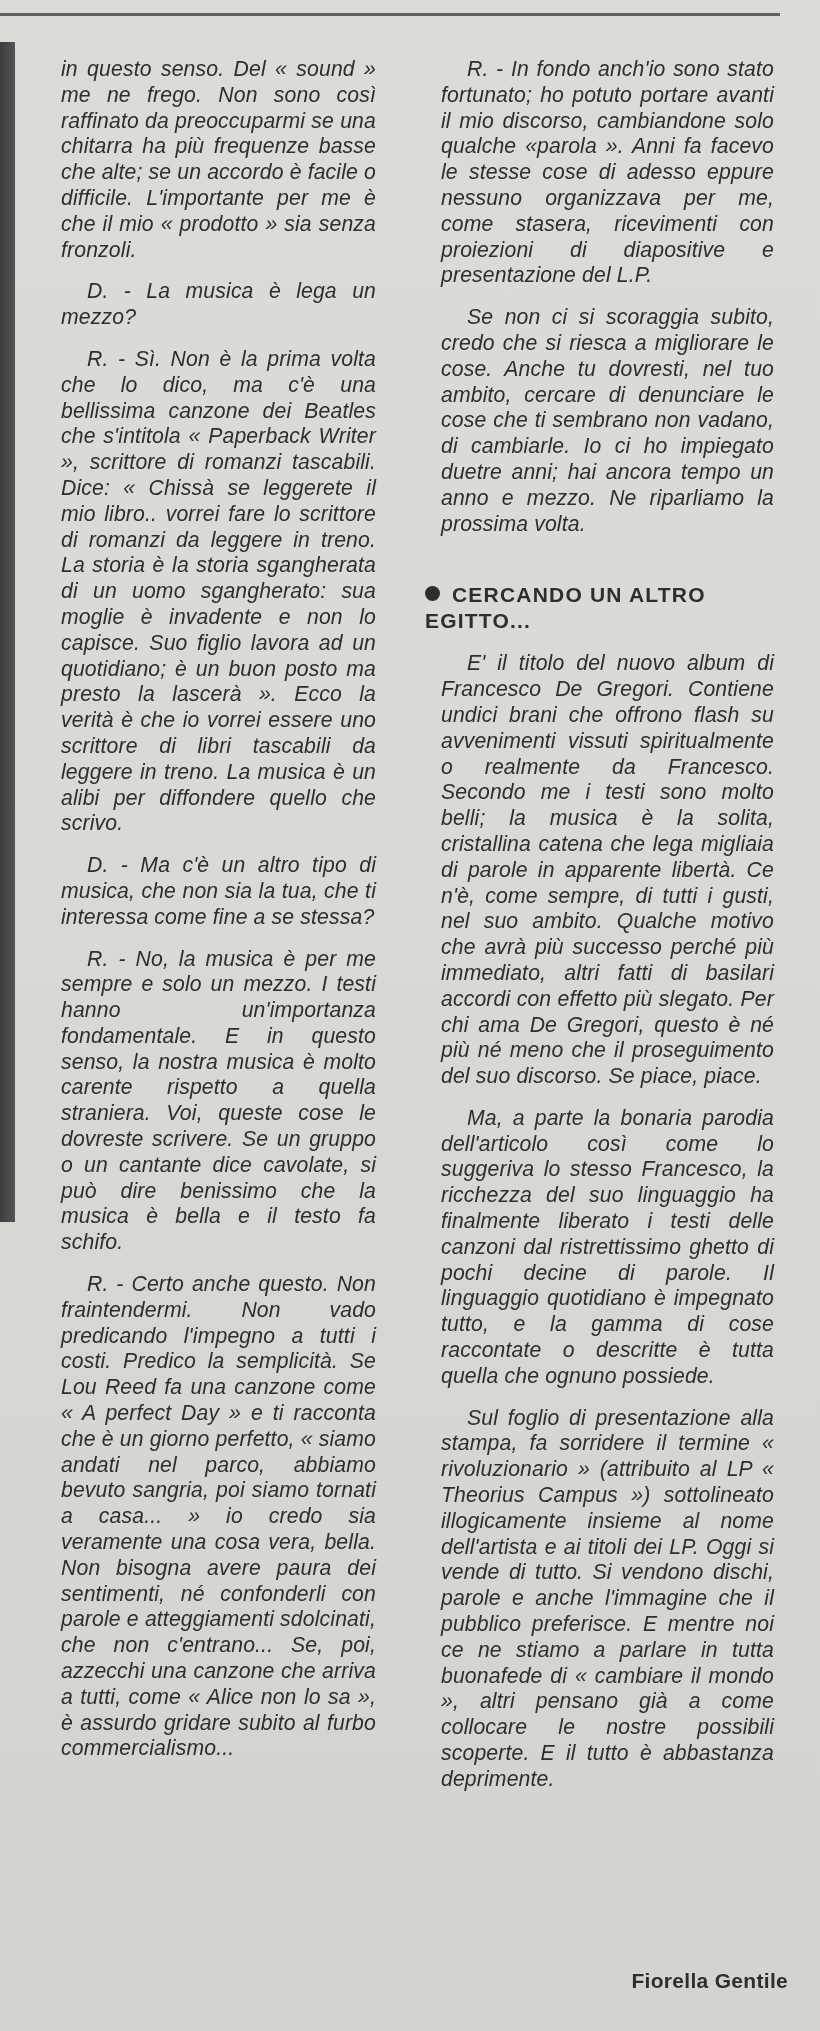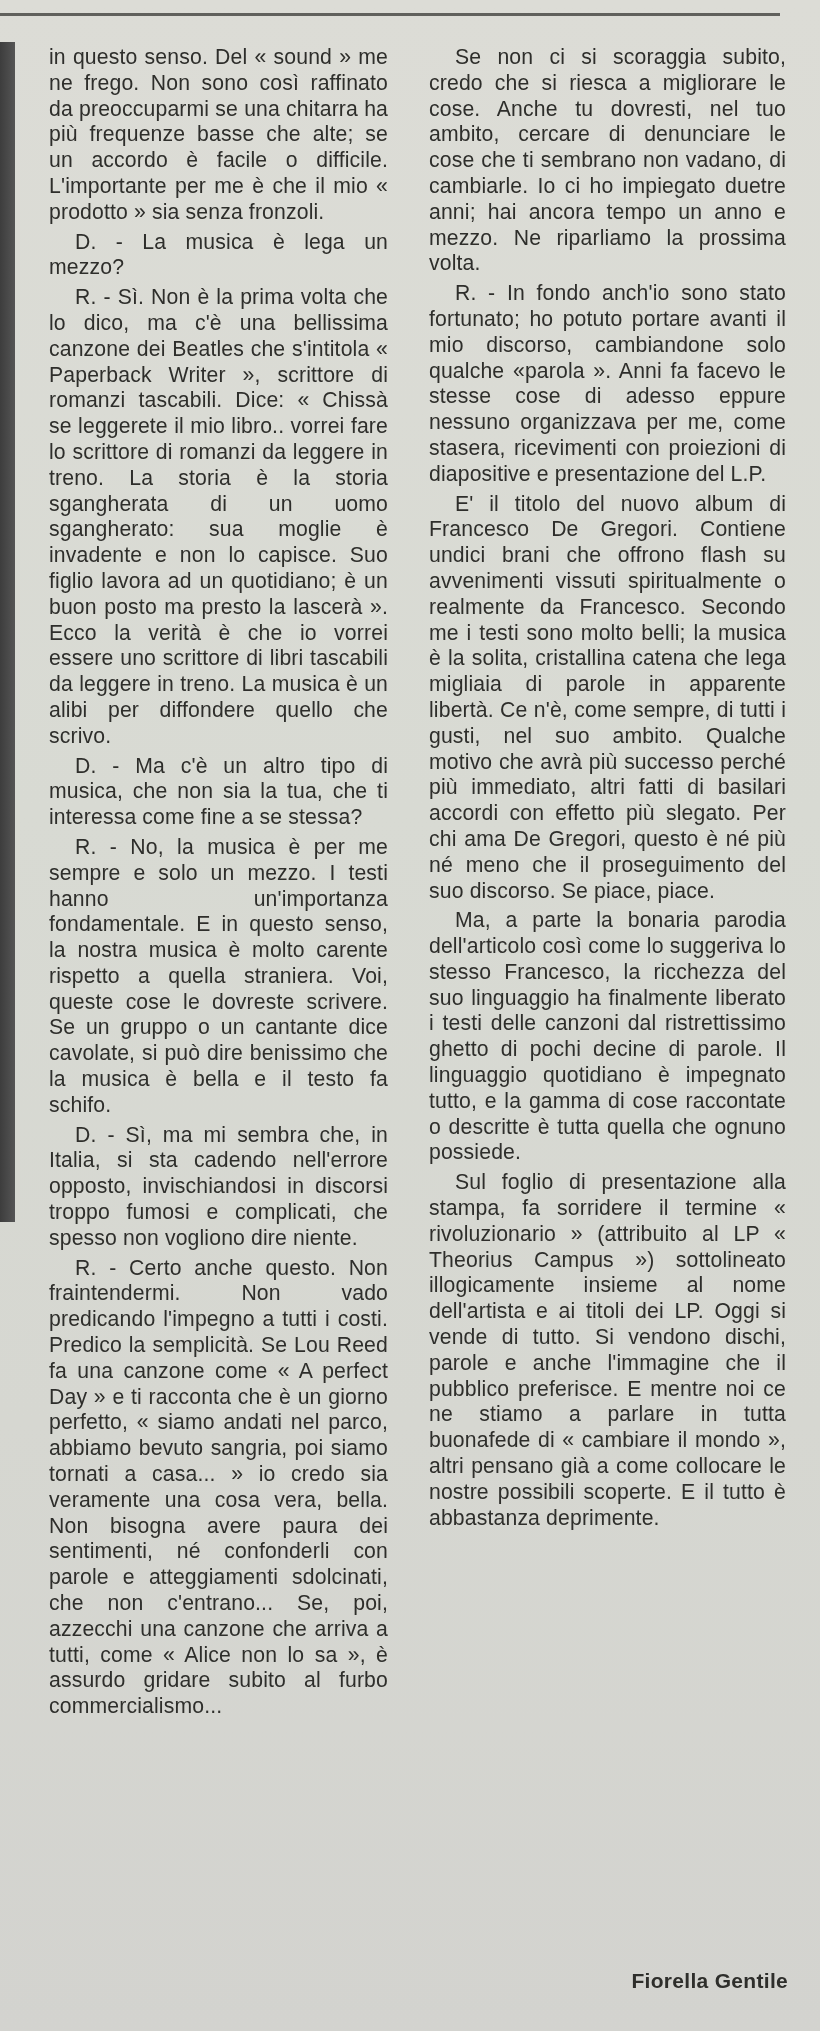--- a/index.html
+++ b/index.html
@@ -23,21 +23,21 @@
     background: linear-gradient(90deg, #3d3d3d, #555555);
   }
   .col {
     position: absolute; top: 40px;
     font-size: 21.2px; line-height: 25.8px;
     text-align: justify;
     letter-spacing: 0.15px;
   }
   .col-left { left: 45px; width: 347px; }
   .col-right { left: 425px; width: 365px; }
-  .para { margin: 4px; text-indent: 26px; }
+  .para { margin: 16px; text-indent: 26px; font-style: italic; }
   .para.noindent { text-indent: 0; }
   .heading {
     margin: 46px 0 16px 0;
     font-weight: bold; font-size: 21px; line-height: 26px;
     letter-spacing: 1.2px; text-align: left;
   }
   .bullet {
     display: inline-block; width: 15px; height: 15px; border-radius: 50%;
     background: #2e2e2b; margin-right: 12px; vertical-align: 1px;
   }
@@ -52,28 +52,30 @@
 <div class="page">
   <div class="top-rule"></div>
   <div class="edge-strip"></div>
 
   <div class="col col-left">
     <p class="para noindent">in questo senso. Del « sound » me ne frego. Non sono così raffinato da preoccuparmi se una chitarra ha più frequenze basse che alte; se un accordo è facile o difficile. L'importante per me è che il mio « prodotto » sia senza fronzoli.</p>
     <p class="para">D. - La musica è lega un mezzo?</p>
     <p class="para">R. - Sì. Non è la prima volta che lo dico, ma c'è una bellissima canzone dei Beatles che s'intitola « Paperback Writer », scrittore di romanzi tascabili. Dice: « Chissà se leggerete il mio libro.. vorrei fare lo scrittore di romanzi da leggere in treno. La storia è la storia sgangherata di un uomo sgangherato: sua moglie è invadente e non lo capisce. Suo figlio lavora ad un quotidiano; è un buon posto ma presto la lascerà ». Ecco la verità è che io vorrei essere uno scrittore di libri tascabili da leggere in treno. La musica è un alibi per diffondere quello che scrivo.</p>
     <p class="para">D. - Ma c'è un altro tipo di musica, che non sia la tua, che ti interessa come fine a se stessa?</p>
     <p class="para">R. - No, la musica è per me sempre e solo un mezzo. I testi hanno un'importanza fondamentale. E in questo senso, la nostra musica è molto carente rispetto a quella straniera. Voi, queste cose le dovreste scrivere. Se un gruppo o un cantante dice cavolate, si può dire benissimo che la musica è bella e il testo fa schifo.</p>
-    <p class="para">D. - Sì, ma mi sembra che, in Italia, si sta cadendo nell'errore opposto, invischiandosi in discorsi troppo fumosi e complicati, che spesso non vogliono dire niente.</p>
     <p class="para">R. - Certo anche questo. Non fraintendermi. Non vado predicando l'impegno a tutti i costi. Predico la semplicità. Se Lou Reed fa una canzone come « A perfect Day » e ti racconta che è un giorno perfetto, « siamo andati nel parco, abbiamo bevuto sangria, poi siamo tornati a casa... » io credo sia veramente una cosa vera, bella. Non bisogna avere paura dei sentimenti, né confonderli con parole e atteggiamenti sdolcinati, che non c'entrano... Se, poi, azzecchi una canzone che arriva a tutti, come « Alice non lo sa », è assurdo gridare subito al furbo commercialismo...</p>
   </div>
 
   <div class="col col-right">
+    <p class="para">R. - In fondo anch'io sono stato fortunato; ho potuto portare avanti il mio discorso, cambiandone solo qualche «parola ». Anni fa facevo le stesse cose di adesso eppure nessuno organizzava per me, come stasera, ricevimenti con proiezioni di diapositive e presentazione del L.P.</p>
     <p class="para">Se non ci si scoraggia subito, credo che si riesca a migliorare le cose. Anche tu dovresti, nel tuo ambito, cercare di denunciare le cose che ti sembrano non vadano, di cambiarle. Io ci ho impiegato duetre anni; hai ancora tempo un anno e mezzo. Ne riparliamo la prossima volta.</p>
-    <p class="para">R. - In fondo anch'io sono stato fortunato; ho potuto portare avanti il mio discorso, cambiandone solo qualche «parola ». Anni fa facevo le stesse cose di adesso eppure nessuno organizzava per me, come stasera, ricevimenti con proiezioni di diapositive e presentazione del L.P.</p>
 
+    <div class="heading">
+      <span class="bullet"></span><span>CERCANDO UN ALTRO EGITTO...</span>
+    </div>
 
     <p class="para">E' il titolo del nuovo album di Francesco De Gregori. Contiene undici brani che offrono flash su avvenimenti vissuti spiritualmente o realmente da Francesco. Secondo me i testi sono molto belli; la musica è la solita, cristallina catena che lega migliaia di parole in apparente libertà. Ce n'è, come sempre, di tutti i gusti, nel suo ambito. Qualche motivo che avrà più successo perché più immediato, altri fatti di basilari accordi con effetto più slegato. Per chi ama De Gregori, questo è né più né meno che il proseguimento del suo discorso. Se piace, piace.</p>
     <p class="para">Ma, a parte la bonaria parodia dell'articolo così come lo suggeriva lo stesso Francesco, la ricchezza del suo linguaggio ha finalmente liberato i testi delle canzoni dal ristrettissimo ghetto di pochi decine di parole. Il linguaggio quotidiano è impegnato tutto, e la gamma di cose raccontate o descritte è tutta quella che ognuno possiede.</p>
     <p class="para">Sul foglio di presentazione alla stampa, fa sorridere il termine « rivoluzionario » (attribuito al LP « Theorius Campus ») sottolineato illogicamente insieme al nome dell'artista e ai titoli dei LP. Oggi si vende di tutto. Si vendono dischi, parole e anche l'immagine che il pubblico preferisce. E mentre noi ce ne stiamo a parlare in tutta buonafede di « cambiare il mondo », altri pensano già a come collocare le nostre possibili scoperte. E il tutto è abbastanza deprimente.</p>
   </div>
 
   <div class="signature">Fiorella Gentile</div>
 </div>
 
 </body></html>

